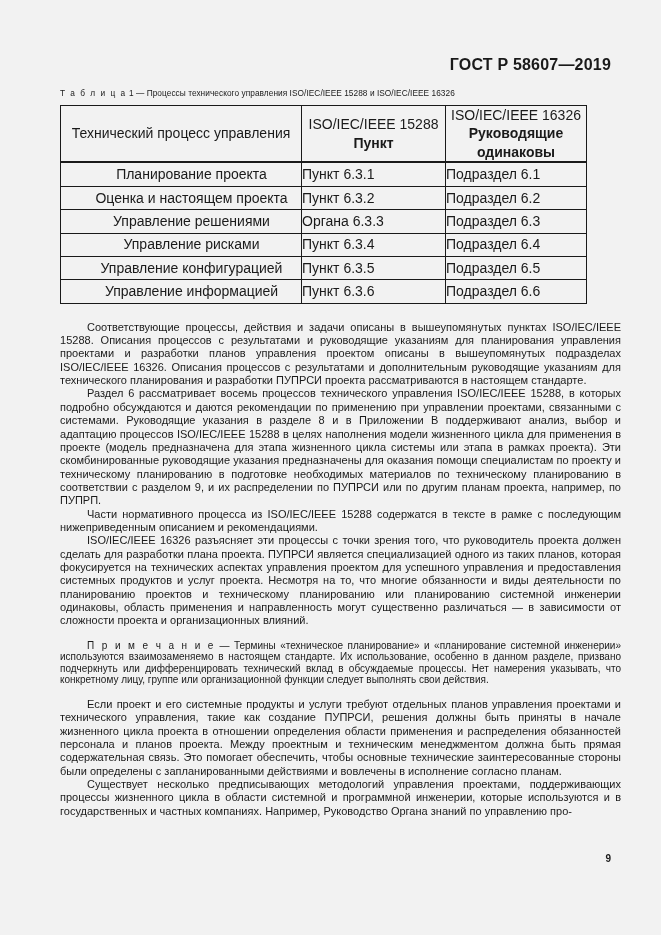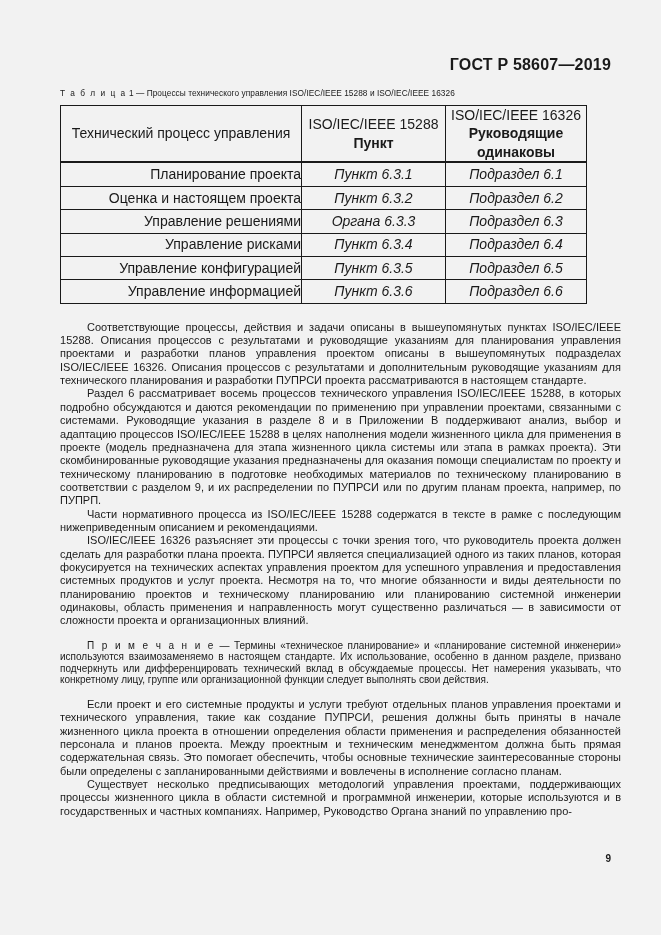--- a/index.html
+++ b/index.html
@@ -66,27 +66,26 @@
     border-bottom-width: 2px;
   }
   table.proc-table thead th.col1 { width: 240px; }
   table.proc-table thead th.col2 { width: 143px; }
   table.proc-table thead th.col3 { width: 140px; }
   table.proc-table tbody td {
     height: 22.4px;
     line-height: 1.2;
   }
   table.proc-table tbody td.c1 {
-    text-align: right;
+    text-align: center;
     padding-left: 21px;
   }
   table.proc-table tbody td.c2,
   table.proc-table tbody td.c3 {
-    text-align: center;
-    font-style: italic;
+    text-align: left;
   }
   .hdr-line2 { display: block; font-weight: bold; }
   p.body-par {
     font-size: 11px;
     line-height: 13.35px;
     text-align: justify;
     margin: 0;
     text-indent: 27px;
     letter-spacing: 0.01px;
     -webkit-hyphens: none;

